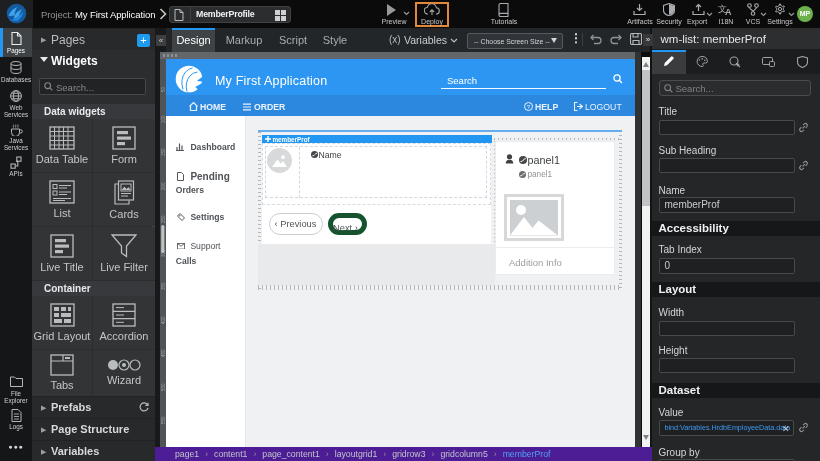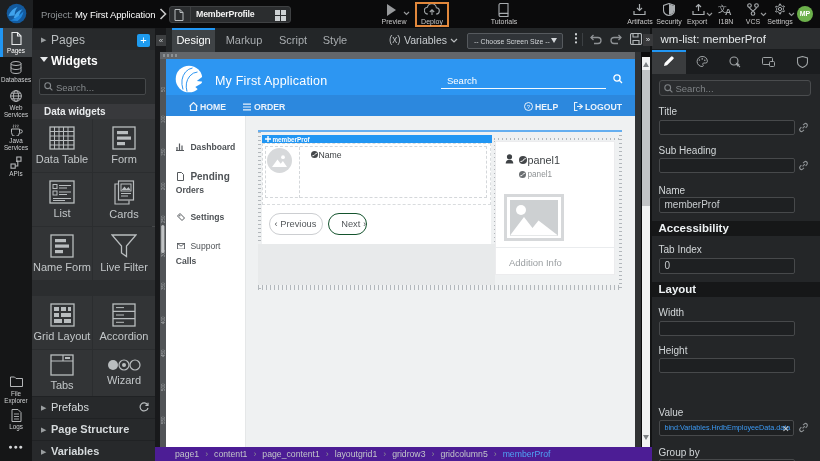--- a/index.html
+++ b/index.html
@@ -232,21 +232,21 @@
         </svg>
  <span class="tlb">Cards</span>
       </div>
 <div class="tile" style="left:32px;top:227px;width:60px;height:53px">
  <svg width="24" height="24" viewBox="0 0 24 24">
           <rect x="1" y="1" width="22" height="22" fill="none" stroke="#b9bdbf" stroke-width="1.3"></rect>
           <rect x="5" y="5" width="11" height="3.2" fill="#b9bdbf"></rect>
           <rect x="5" y="10.5" width="14" height="3.2" fill="#b9bdbf"></rect>
           <rect x="5" y="16" width="8" height="3.2" fill="#b9bdbf"></rect>
         </svg>
- <span class="tlb">Name Form</span>
+ <span class="tlb">Live Title</span>
       </div>
 <div class="tile" style="left:93px;top:227px;width:62px;height:53px">
  <svg width="26" height="24" viewBox="0 0 26 24">
           <path d="M1 1 h24 l-9.5 11 v10.5 l-5-3.5 V12 Z" fill="none" stroke="#b9bdbf" stroke-width="1.3"></path>
         </svg>
  <span class="tlb">Live Filter</span>
       </div>
 <div class="tile" style="left:32px;top:296px;width:60px;height:53px">
  <svg width="25" height="24" viewBox="0 0 25 24">
           <rect x="1" y="1" width="23" height="22" fill="none" stroke="#b9bdbf" stroke-width="1.3"></rect>
@@ -281,23 +281,24 @@
 <div class="tile" style="left:93px;top:350px;width:62px;height:46px">
  <svg width="34" height="12" viewBox="0 0 34 12" style="margin-top:9px">
           <circle cx="6" cy="6" r="5" fill="#b9bdbf"></circle>
           <circle cx="17" cy="6" r="5" fill="none" stroke="#b9bdbf" stroke-width="1.2"></circle>
           <circle cx="17" cy="6" r="2" fill="#b9bdbf"></circle>
           <circle cx="28" cy="6" r="5" fill="none" stroke="#b9bdbf" stroke-width="1.2"></circle>
         </svg>
  <span class="tlb">Wizard</span>
       </div>
 </div>
+<div class="band" style="top:281px;height:15px">Container</div>
 <div class="phead" style="top:396px;height:22px"></div>
 <div class="arr" style="left:41px;top:403.5px">▶</div>
-<div class="abs" style="left:51px;top:401px;font-size:11px;font-weight:normal;color:#d6dadc">Prefabs</div>
+<div class="abs" style="left:51px;top:401px;font-size:11px;font-weight:bold;color:#d6dadc">Prefabs</div>
 <svg class="abs" style="left:139px;top:402px" width="10" height="11" viewBox="0 0 10 11">
       <path d="M8.6 3 A4 4 0 1 0 9 5.8" fill="none" stroke="#b9bdbf" stroke-width="1.2"></path>
       <path d="M9 .8 v2.6 h-2.6" fill="none" stroke="#b9bdbf" stroke-width="1.2"></path>
     </svg>
 <div class="phead" style="top:418px;height:22px"></div>
 <div class="arr" style="left:41px;top:425.5px">▶</div>
 <div class="abs" style="left:51px;top:423px;font-size:11px;font-weight:bold;color:#d6dadc">Page Structure</div>
 <div class="phead" style="top:440px;height:21px"></div>
 <div class="arr" style="left:41px;top:447.5px">▶</div>
 <div class="abs" style="left:51px;top:445px;font-size:11px;font-weight:bold;color:#d6dadc">Variables</div>
@@ -380,21 +381,21 @@
  <div class="abs" style="left:88px;top:43px;font-size:8.7px;font-weight:bold;color:#eaf2fb">ORDER</div>
  <svg class="abs" style="left:358px;top:43.5px" width="9" height="9" viewBox="0 0 9 9">
           <circle cx="4.5" cy="4.5" r="4" fill="none" stroke="#eaf2fb" stroke-width="1"></circle>
           <text x="2.7" y="6.7" font-size="6" fill="#eaf2fb" font-family="Liberation Sans">?</text>
         </svg>
  <div class="abs" style="left:369px;top:43px;font-size:8.7px;font-weight:bold;color:#eaf2fb">HELP</div>
  <svg class="abs" style="left:408px;top:43.5px" width="9" height="9" viewBox="0 0 9 9">
           <path d="M3.5.5 H.5 v8 h3" fill="none" stroke="#eaf2fb" stroke-width="1.1"></path>
           <path d="M5.5 2 L8.5 4.5 L5.5 7 M3 4.5 h5" fill="none" stroke="#eaf2fb" stroke-width="1.1"></path>
         </svg>
- <div class="abs" style="left:419px;top:43px;font-size:8.7px;font-weight:bold;color:#eaf2fb">LOGOUT</div>
+ <div class="abs" style="left:419px;top:43px;font-size:8.7px;font-weight:normal;color:#eaf2fb">LOGOUT</div>
 
  <div class="abs" style="left:0;top:57.5px;width:80px;height:331px;background:#fff;border-right:1px solid #e5e7e8"></div>
  <svg class="abs" style="left:10px;top:84px" width="8" height="8" viewBox="0 0 8 8">
           <path d="M1 7.5 V4 M3.5 7.5 V.5 M6 7.5 V2.5 M0 7.5 h8" stroke="#54585c" stroke-width="1.2" fill="none"></path>
         </svg>
  <div class="abs" style="left:24.4px;top:83.5px;font-size:8.6px;font-weight:bold;color:#4e5256">Dashboard</div>
  <svg class="abs" style="left:10.7px;top:113px" width="7" height="9" viewBox="0 0 7 9">
           <path d="M.5.5 h4 l2 2 v6 h-6 z" fill="none" stroke="#54585c" stroke-width="1"></path>
         </svg>
  <div class="abs" style="left:24.4px;top:112.5px;font-size:10px;font-weight:bold;color:#4e5256">Pending</div>
@@ -432,21 +433,21 @@
           <circle cx="11" cy="3.2" r="1.9" fill="#fff"></circle>
         </svg>
  <div class="abs" style="left:133.2px;top:88.5px;width:1px;height:50.5px;border-left:1px dashed #d4d7da"></div>
  <svg class="abs" style="left:144.5px;top:92.5px" width="7" height="7" viewBox="0 0 8 8">
           <circle cx="4" cy="4" r="4" fill="#44474a"></circle>
           <path d="M1.5 5.5 Q4 5.5 4.5 4 Q5 2.5 6.8 2.6" stroke="#fff" stroke-width="1" fill="none"></path>
         </svg>
  <div class="abs" style="left:152.5px;top:91.3px;font-size:8.7px;color:#3b3e41">Name</div>
 
  <div class="abs" style="left:102.5px;top:154.5px;width:54px;height:21.5px;background:#fff;border:1px solid #ccced1;border-radius:11px;font-size:9.3px;color:#53575a;text-align:center;line-height:20px;white-space:nowrap">‹ Previous</div>
- <div class="abs" style="left:162px;top:154.5px;width:39px;height:21.5px;background:#fff;border:1px solid #14532d;border-radius:11px;font-size:9.3px;color:#53575a;text-align:right;line-height:20px;white-space:nowrap">Next ›</div>
+ <div class="abs" style="left:162px;top:154.5px;width:39px;height:21.5px;background:#fff;border:5px solid #14532d;border-radius:11px;font-size:9.3px;color:#53575a;text-align:left;line-height:20px;white-space:nowrap">Next ›</div>
  <div class="abs" style="left:92px;top:185.8px;width:236.5px;height:41.2px;background:#e8eaeb"></div>
 
  <div class="abs" style="left:329.4px;top:82.3px;width:119.6px;height:134.7px;background:#fff;border:1px solid #ececee"></div>
  <svg class="abs" style="left:339px;top:95.5px" width="9" height="9.5" viewBox="0 0 10 11">
           <circle cx="5" cy="3.2" r="3" fill="#3e4245"></circle>
           <path d="M.6 11 a4.4 4.4 0 0 1 8.8 0 Z" fill="#3e4245"></path>
         </svg>
  <svg class="abs" style="left:352.7px;top:97.5px" width="8" height="8" viewBox="0 0 8 8">
           <circle cx="4" cy="4" r="4" fill="#44474a"></circle>
           <path d="M1.5 5.5 Q4 5.5 4.5 4 Q5 2.5 6.8 2.6" stroke="#fff" stroke-width="1" fill="none"></path>
@@ -534,20 +535,21 @@
  <div class="rplab" style="left:7px;top:156.5px">Name</div>
  <div class="rpinput" style="top:169px">memberProf</div>
  <div class="rphead" style="top:193px">Accessibility</div>
  <div class="rplab" style="left:7px;top:215.5px">Tab Index</div>
  <div class="rpinput" style="top:230px">0</div>
  <div class="rphead" style="top:254px">Layout</div>
  <div class="rplab" style="left:7px;top:279px">Width</div>
  <div class="rpinput" style="top:292.5px"></div>
  <div class="rplab" style="left:7px;top:316.5px">Height</div>
  <div class="rpinput" style="top:329.5px"></div>
+ <div class="rphead" style="top:355px">Dataset</div>
  <div class="rplab" style="left:7px;top:379px">Value</div>
  <div class="rpinput" style="top:392px;width:135px;color:#3d9bf5;font-size:7.2px;overflow:hidden;white-space:nowrap;padding-right:14px">bind:Variables.HrdbEmployeeData.data<span style="position:absolute;right:3px;top:1px;color:#c8cccf;font-size:9px">✕</span></div>
  <svg class="link" style="left:146px;top:394px" viewBox="0 0 12 12">
         <g fill="none" stroke="#8e9295" stroke-width="1.2">
           <path d="M5 7 L7.5 4.5"></path>
           <path d="M5.5 3.5 l1.5-1.5 a2 2 0 0 1 2.8 2.8 L8.3 6.3"></path>
           <path d="M6.5 8.5 L5 10 a2 2 0 0 1 -2.8-2.8 L3.7 5.7"></path>
         </g>
       </svg>
  <div class="rplab" style="left:7px;top:418.5px">Group by</div>

